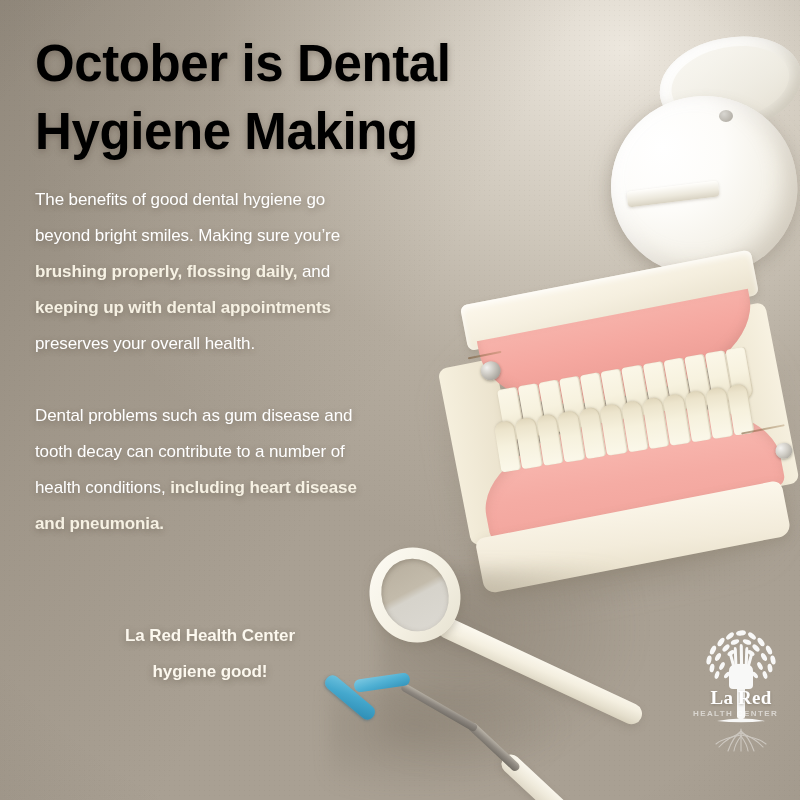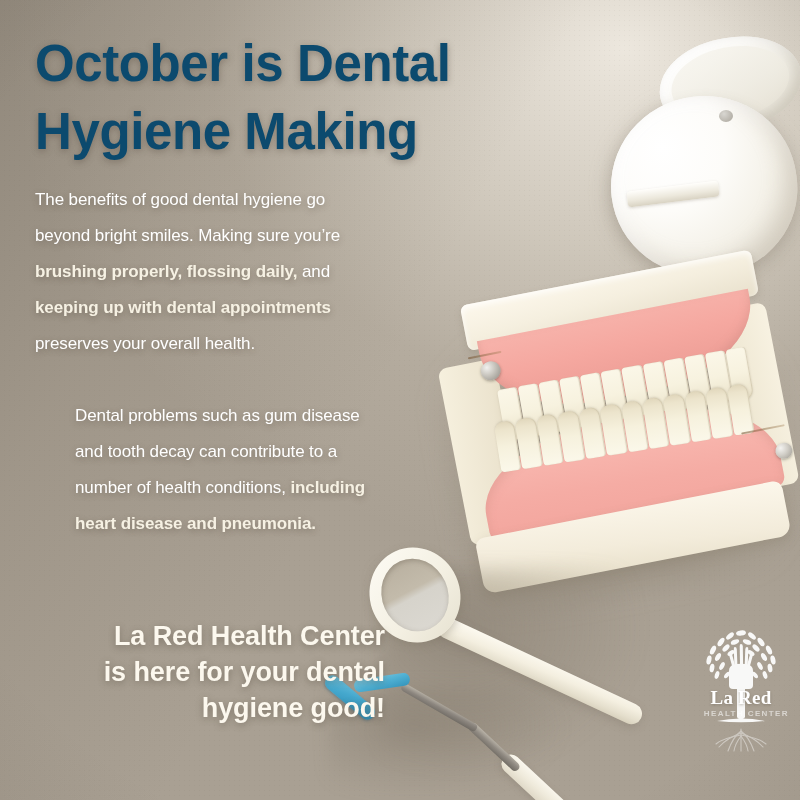--- a/index.html
+++ b/index.html
@@ -263,54 +263,54 @@
     background:linear-gradient(178deg,#fbf8ef 0%,#efeadb 50%,#ddd6c4 100%);
     box-shadow:0 2px 6px rgba(124,114,98,.30);
   }
 
   
   #content { position:absolute; left:0; top:0; width:430px; }
 
   #headline {
     position:absolute; left:35px; top:30px; width:460px;
     font-size:51px; line-height:68px; font-weight:bold;
-    color:#0c4a6e; letter-spacing:-0.4px;
+    color:#000000; letter-spacing:-0.4px;
     text-shadow:0 2px 7px rgba(80,70,58,.42);
   }
 
   #body-copy {
     position:absolute; left:35px; top:182px; width:348px;
     font-size:17px; line-height:36px;
     color:#ffffff; letter-spacing:-0.1px;
     text-shadow:0 2px 6px rgba(80,70,58,.40);
   }
-  #body-copy .para + .para { margin-top:36px;margin-left:40px; }
+  #body-copy .para + .para { margin-top:36px; }
   #body-copy b { font-weight:bold; color:#f6f1e3; }
 
   #cta {
     position:absolute; left:35px; top:618px; width:350px;
-    text-align:right;
-    font-size:27px; line-height:36px; font-weight:bold;
+    text-align:center;
+    font-size:17px; line-height:36px; font-weight:bold;
     color:#fcf8ee; letter-spacing:-0.1px;
     text-shadow:0 2px 7px rgba(80,70,58,.45);
   }
 
   
   #logo { position:absolute; left:693px; top:625px; width:96px; height:128px; }
   #logo svg { display:block; width:96px; height:128px; }
   .logo-name {
     position:absolute; left:0; top:62px; width:96px;
     text-align:center; font-size:19px; font-weight:bold;
     color:#ffffff; font-family:"Liberation Serif", serif;
     text-shadow:0 1px 3px rgba(90,80,66,.40);
     letter-spacing:.2px;
   }
   .logo-sub {
     position:absolute; left:0; top:84px; width:96px;
-    text-align:right; font-size:8px; font-weight:bold;
+    text-align:left; font-size:8px; font-weight:bold;
     color:rgba(255,255,255,.56); letter-spacing:1.4px;
   }
 </style>
 </head>
 <body>
 
 <div id="poster">
 
   <div class="bg-base"></div>
   <div class="bg-light"></div>
@@ -394,21 +394,20 @@
     <h1 id="headline"><span>October is Dental</span><br><span>Hygiene Making</span></h1>
 
     <div id="body-copy">
       <p class="para"><span>The benefits of good dental hygiene go beyond bright smiles. Making sure you’re </span><b>brushing properly, flossing daily,</b><span> and </span><b>keeping up with dental appointments</b><span> preserves your overall health.</span></p>
 
       <p class="para"><span>Dental problems such as gum disease and tooth decay can contribute to a number of health conditions, </span><b>including heart disease and pneumonia.</b></p>
     </div>
 
     <div id="cta">
       <div>La Red Health Center</div>
-      <div>is here for your dental</div>
       <div>hygiene good!</div>
     </div>
 
   </div>
 
   <div id="logo">
     <svg viewBox="0 0 96 128">
       <g fill="#ffffff" opacity="0.93">
 
         <g>

